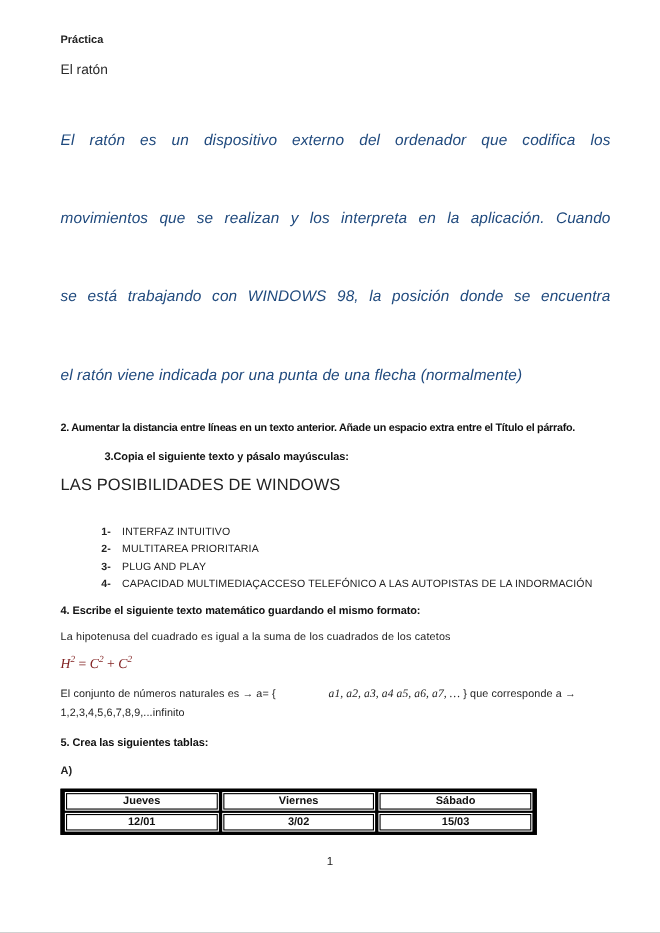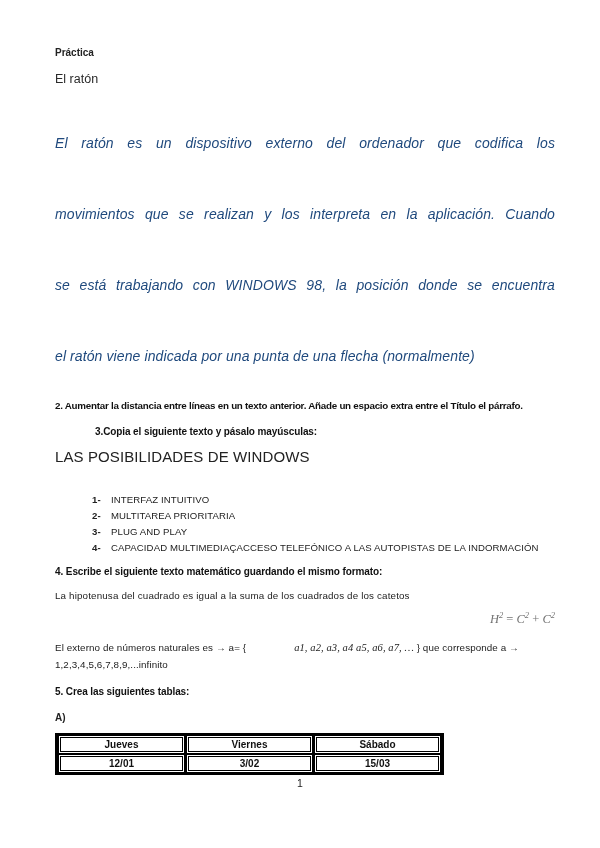--- a/index.html
+++ b/index.html
@@ -1,21 +1,21 @@
 <!DOCTYPE html>
 <html><head>
 <meta charset="utf-8">
 <style>
   html,body{margin:0;padding:0;background:#888;}
   .page{
     width:600px;height:848px;background:#ffffff;position:relative;
     margin:0 auto;font-family:"Liberation Sans",sans-serif;color:#1b1b1b;
     overflow:hidden;box-sizing:border-box;
   }
-  .content{position:absolute;left:55px;right:45px;top:16px;}
+  .content{position:absolute;left:55px;right:45px;top:0;}
   p,div.h{margin:0;}
 
   .doc-header{margin-top:31px;font-size:10px;font-weight:bold;color:#222;}
 
   .h{font-weight:bold;font-size:10px;color:#111;white-space:nowrap;letter-spacing:-0.1px;}
   .h1{margin-top:42px;}
   .subtitle{margin-top:14px;font-size:12.5px;color:#2a2a2a;}
 
   .blue-para{margin-top:23px;width:500px;}
   .bline{
@@ -31,33 +31,33 @@
   .h3{margin-top:15px;margin-left:40px;}
   .caps{margin-top:11px;font-size:15px;letter-spacing:0.1px;color:#222;}
 
   .list{margin-top:27px;padding-left:37px;}
   .li{font-size:9.6px;line-height:16px;white-space:nowrap;color:#222;letter-spacing:0.1px;}
   .li .num{display:inline-block;width:19px;font-weight:bold;}
 
   .h4{margin-top:10px;}
   .bodytext{margin-top:13px;font-size:9.8px;color:#222;letter-spacing:0.15px;}
 
-  .formula{margin-top:9px;text-align:right;font-family:"Liberation Serif",serif;
-    font-style:italic;font-size:12.5px;color:#737373;}
+  .formula{margin-top:9px;text-align:left;font-family:"Liberation Serif",serif;
+    font-style:italic;font-size:12.5px;color:#7f1d1d;}
   .formula sup{font-size:8.5px;font-style:italic;}
   .formula .mop{font-style:normal;font-family:"Liberation Serif",serif;}
 
   .setline{margin-top:12px;font-size:9.8px;line-height:17px;color:#222;letter-spacing:0.1px;}
   .mathseq{font-family:"Liberation Serif",serif;font-style:italic;font-size:10.5px;padding-left:48px;}
 
   .h5{margin-top:13px;}
   .label-a{margin-top:15px;font-size:10px;font-weight:bold;color:#222;}
 
   table.days{
-    margin-top:10px;width:389px;table-layout:fixed;
+    margin-top:10px;width:433px;table-layout:fixed;
     border-collapse:separate;border-spacing:3px 2px;
     background:#000;border:1px solid #000;
   }
   table.days td{background:#fff;padding:1px;}
   table.days td .cell{
     border:1px solid #000;text-align:center;font-size:10px;font-weight:bold;
     padding:1px 0;color:#111;
   }
 
   .page-number{
@@ -101,21 +101,21 @@
         <span class="num">4-</span><span>CAPACIDAD MULTIMEDIAÇACCESO TELEFÓNICO A LAS AUTOPISTAS DE LA INDORMACIÓN</span>
       </div>
     </div>
 
     <p class="h h4">4. Escribe el siguiente texto matemático guardando el mismo formato:</p>
     <p class="bodytext">La hipotenusa del cuadrado es igual a la suma de los cuadrados de los catetos</p>
 
     <div class="formula"><span class="mvar">H</span><sup>2</sup><span class="mop"> = </span><span class="mvar">C</span><sup>2</sup><span class="mop"> + </span><span class="mvar">C</span><sup>2</sup></div>
 
     <div class="setline">
-      <div><span>El externo de números naturales es → a= {</span><span class="mathseq">a1, a2, a3, a4 a5, a6, a7, … </span><span>} que corresponde a →</span></div>
+      <div><span>El conjunto de números naturales es → a= {</span><span class="mathseq">a1, a2, a3, a4 a5, a6, a7, … </span><span>} que corresponde a →</span></div>
       <div>1,2,3,4,5,6,7,8,9,...infinito</div>
     </div>
 
     <p class="h h5">5. Crea las siguientes tablas:</p>
     <p class="label-a">A)</p>
 
     <table class="days">
       <tbody>
           <tr>
         <td>

